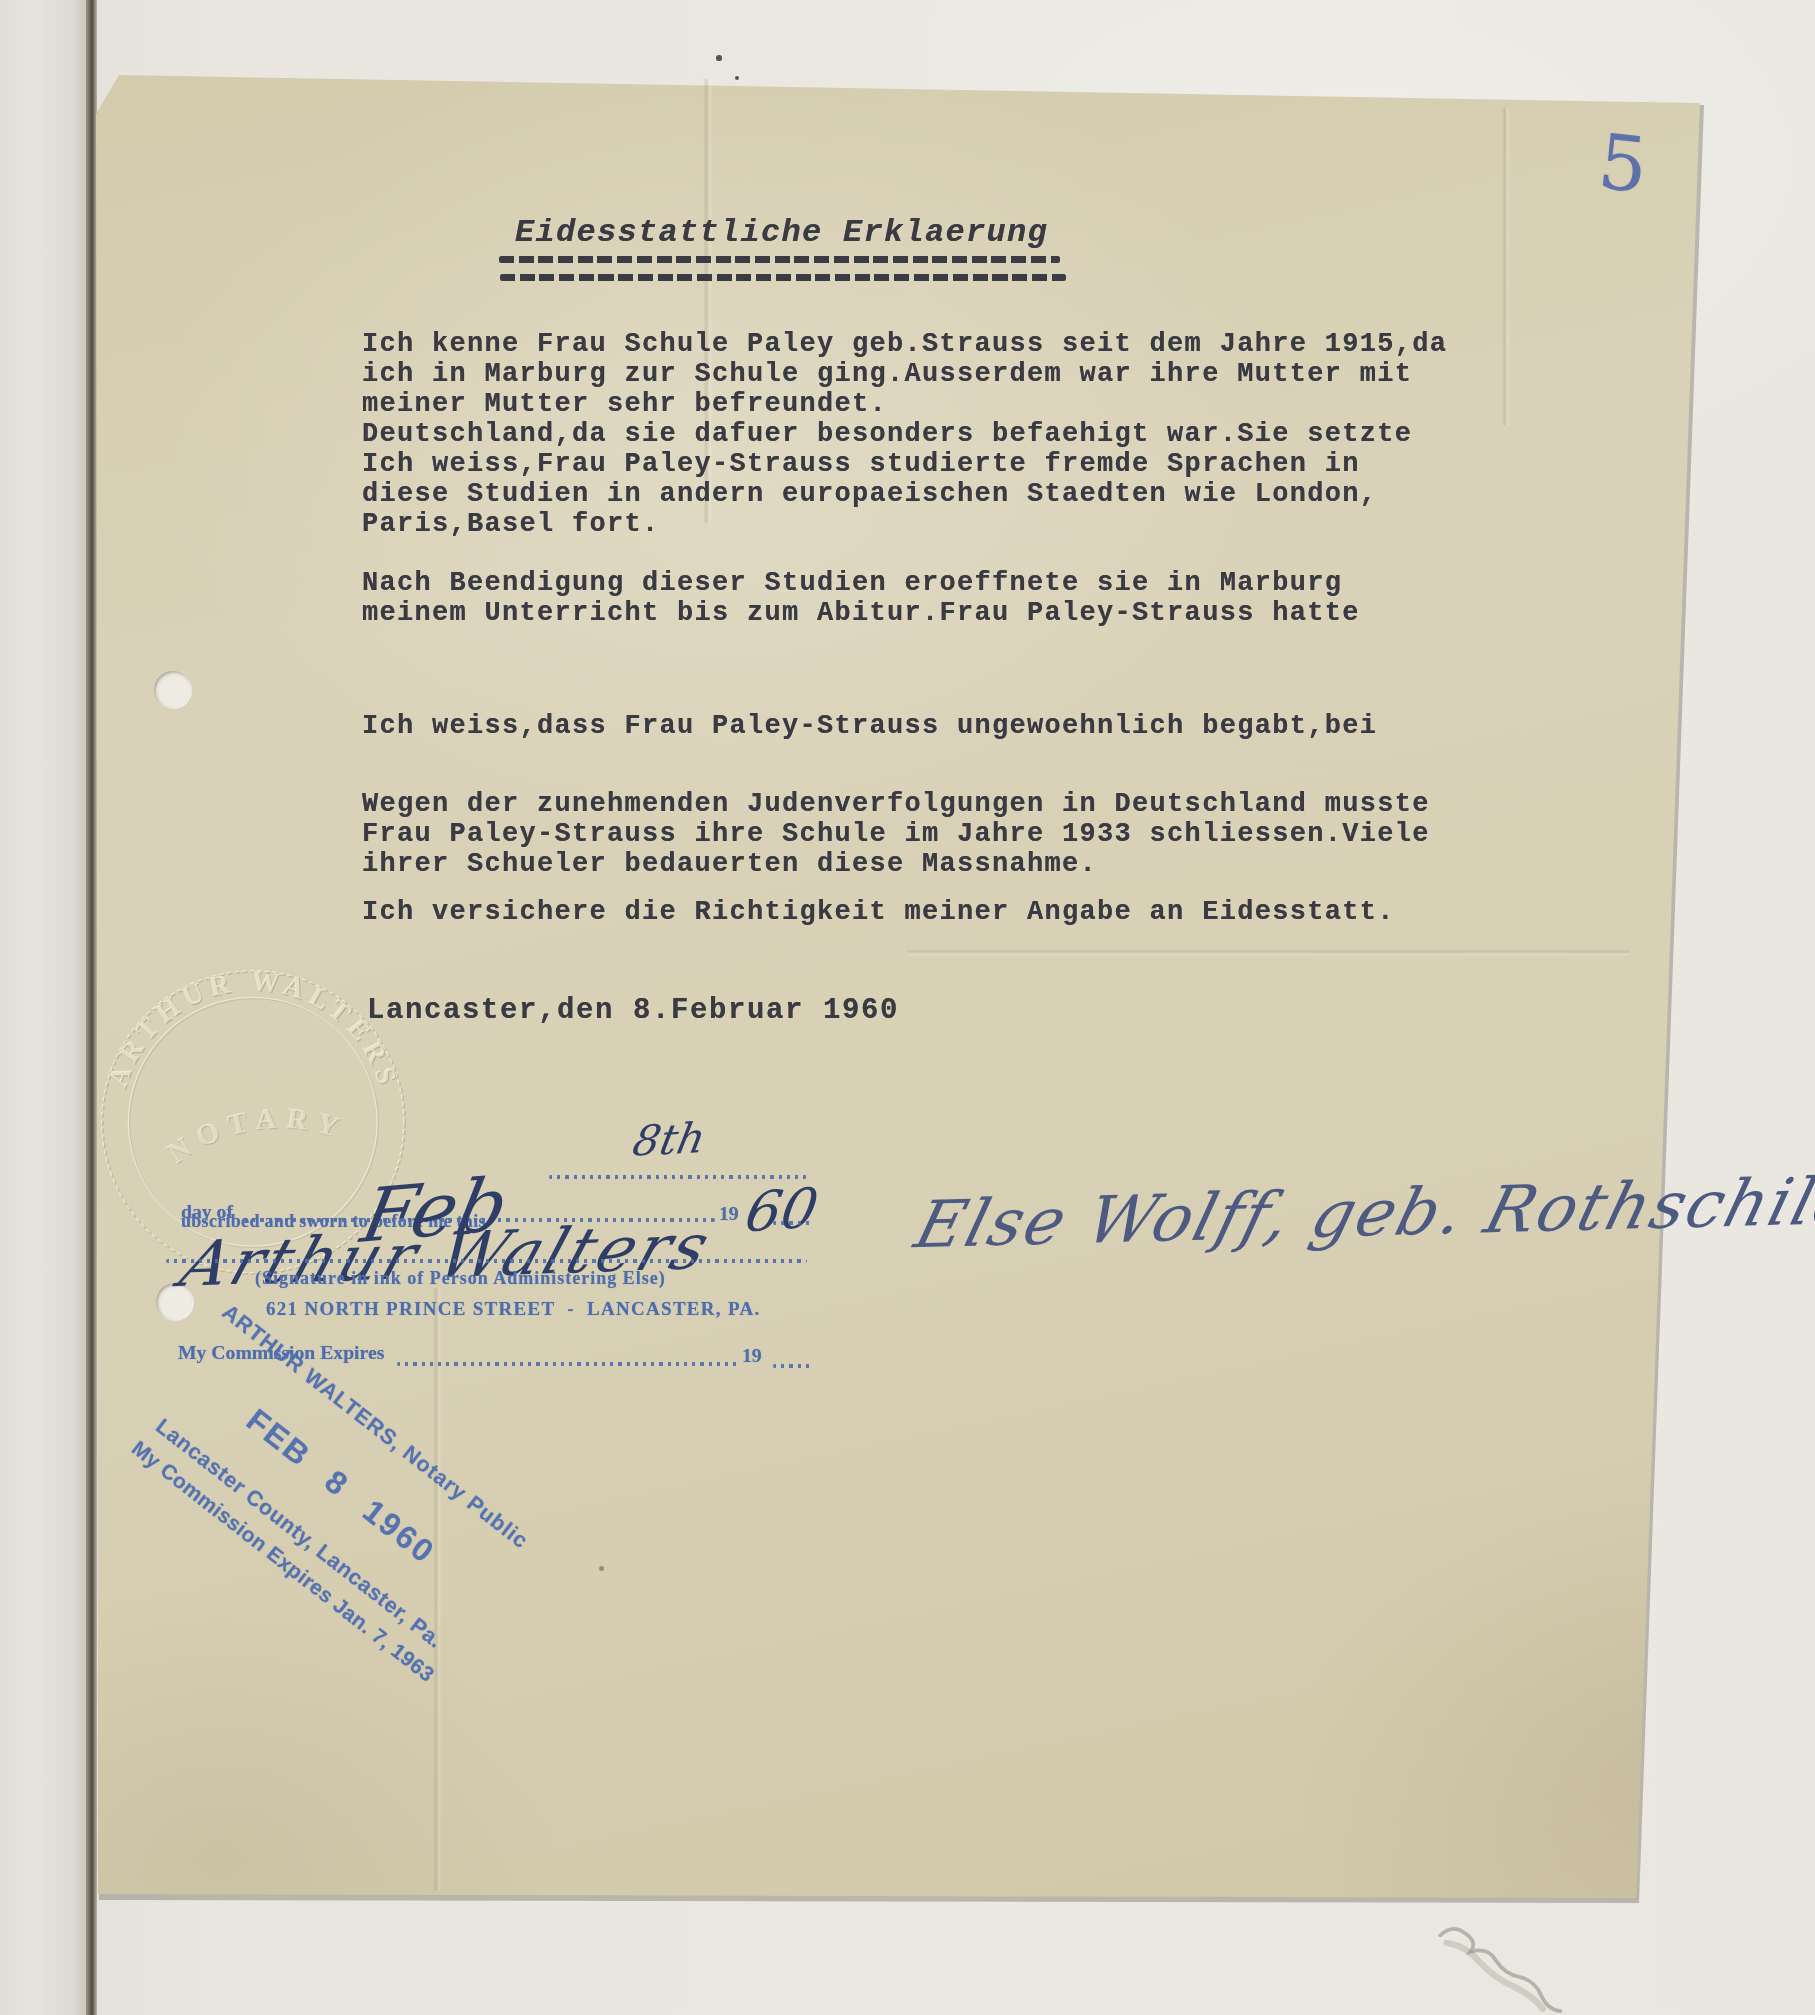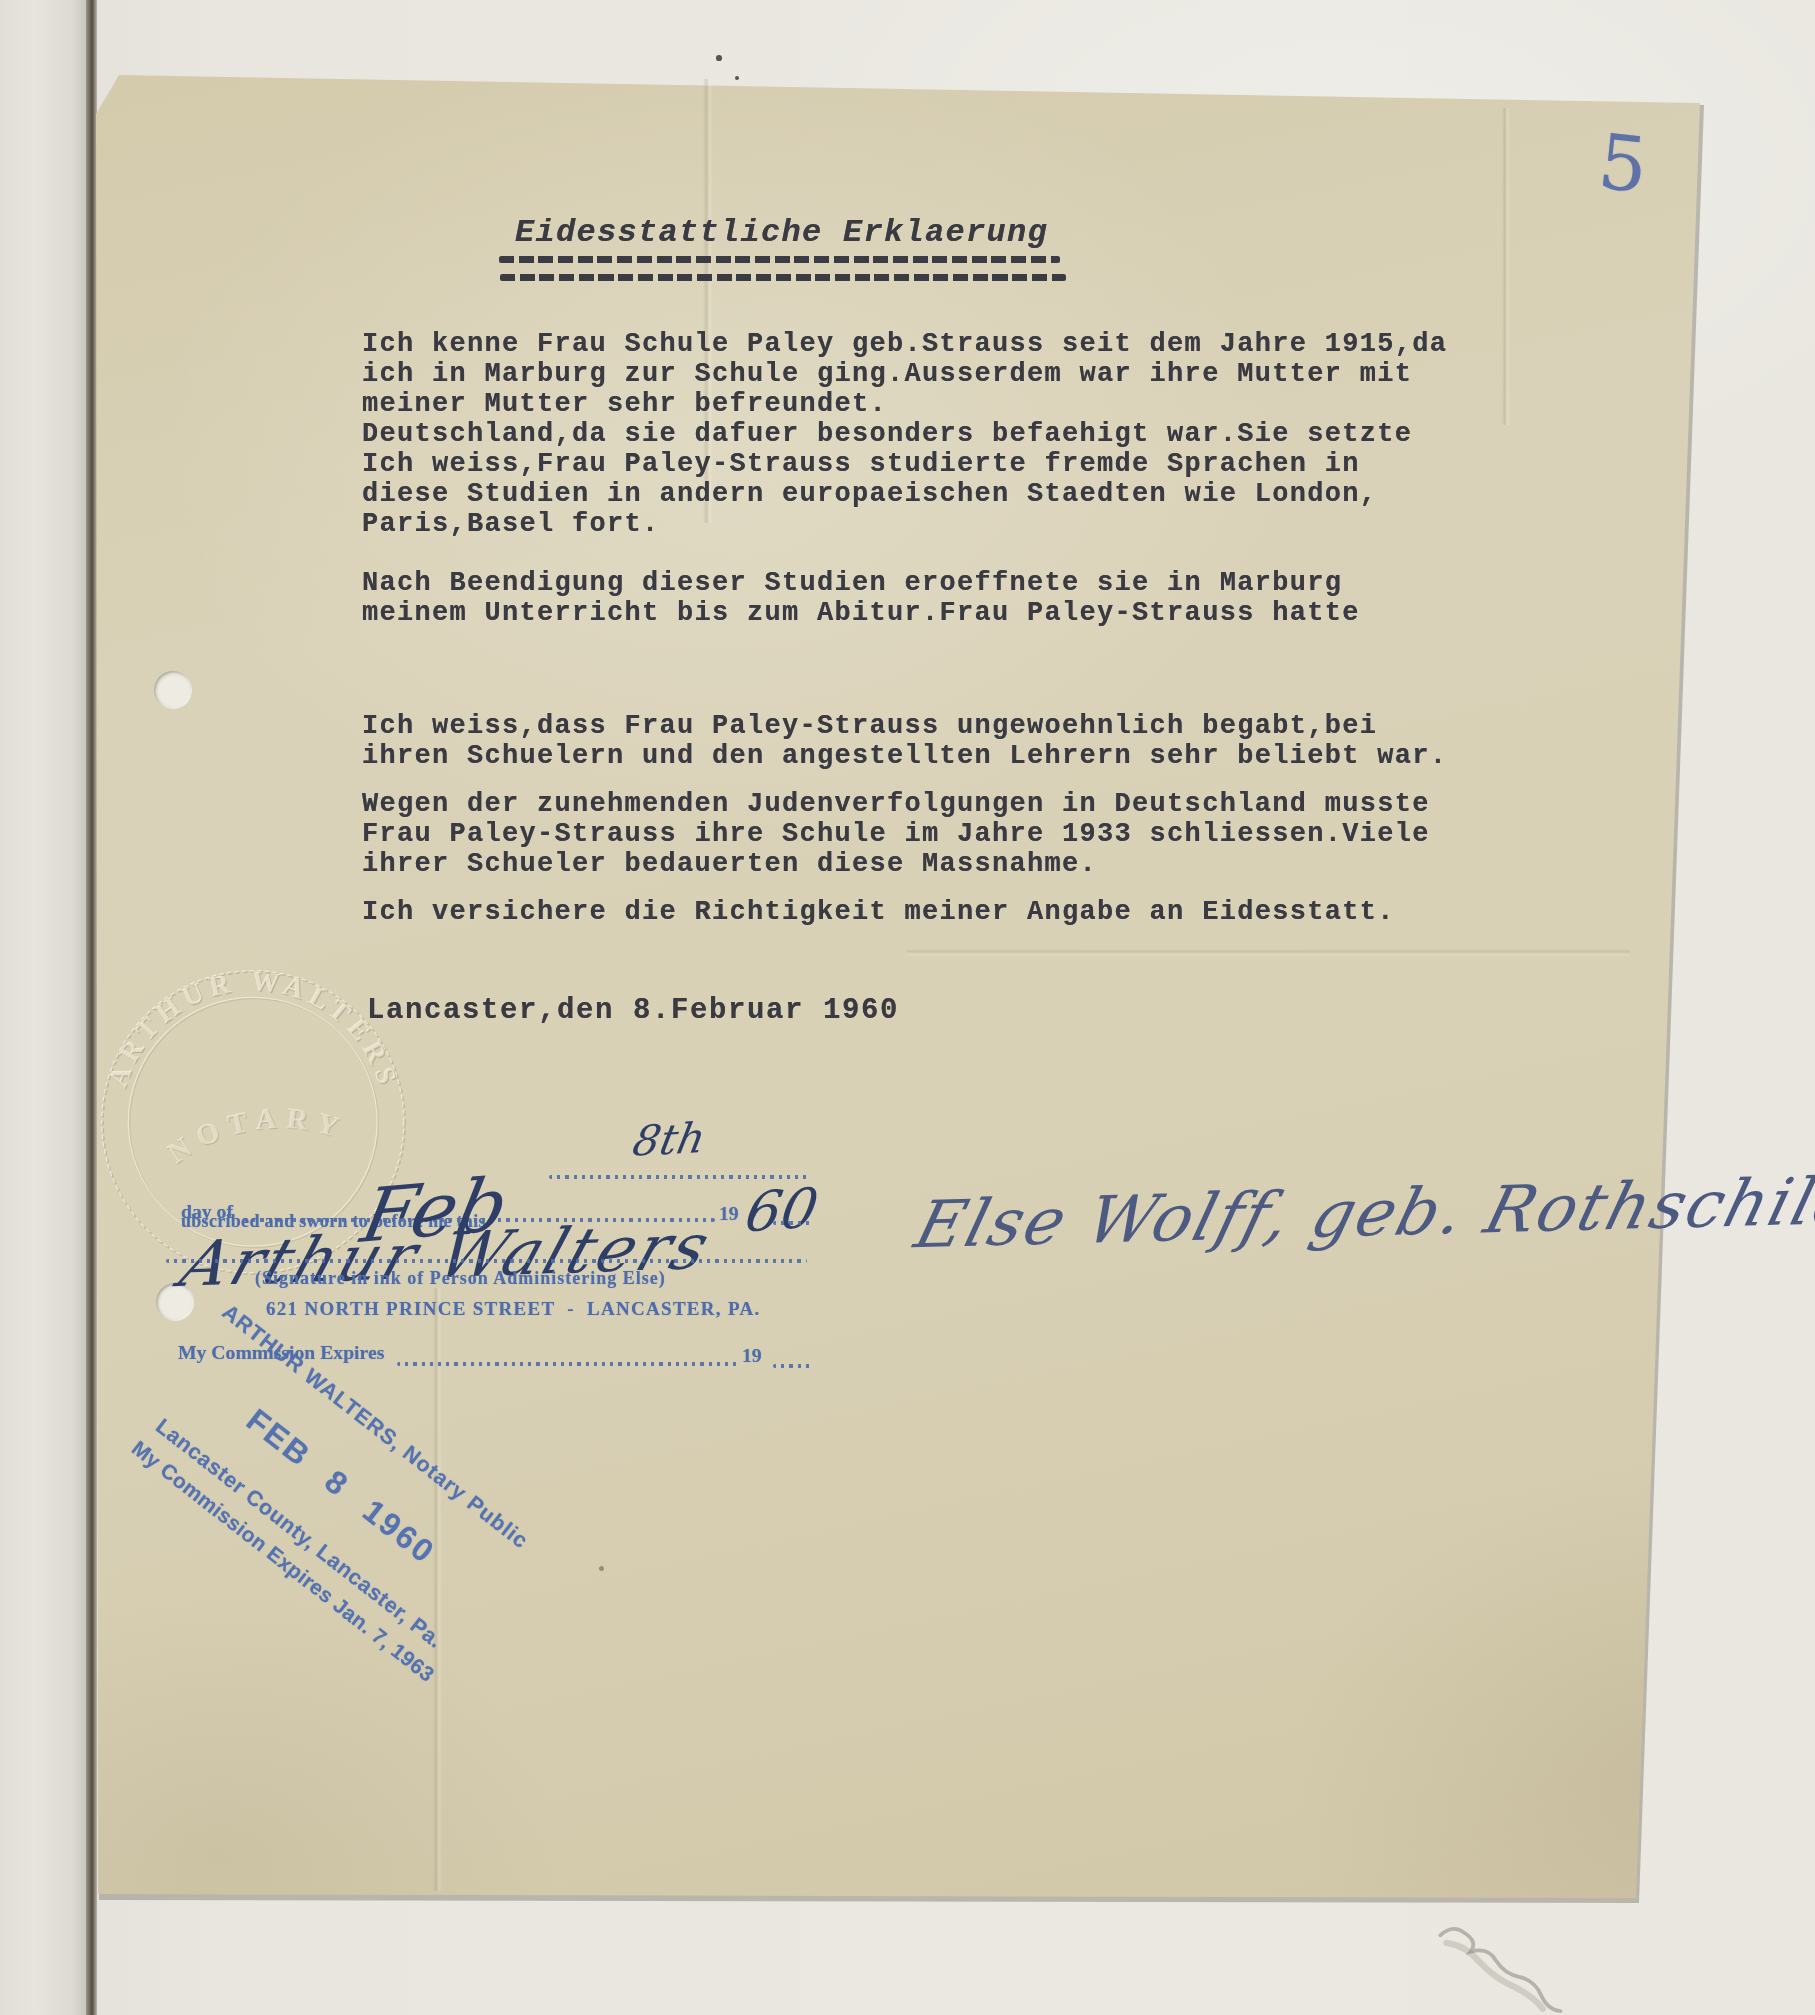--- a/index.html
+++ b/index.html
@@ -116,21 +116,20 @@
   <div class="typed body-line">Ich weiss,Frau Paley-Strauss studierte fremde Sprachen in</div>
   <div class="typed body-line">diese Studien in andern europaeischen Staedten wie London,</div>
   <div class="typed body-line">Paris,Basel fort.</div>
 </div>
 <div class="abs" style="left:362px;top:568px;">
   <div class="typed body-line">Nach Beendigung dieser Studien eroeffnete sie in Marburg</div>
   <div class="typed body-line">meinem Unterricht bis zum Abitur.Frau Paley-Strauss hatte</div>
 </div>
 <div class="abs" style="left:362px;top:711px;">
   <div class="typed body-line">Ich weiss,dass Frau Paley-Strauss ungewoehnlich begabt,bei</div>
-  <div class="typed body-line">ihren Schuelern und den angestellten Lehrern sehr beliebt war.</div>
 </div>
 <div class="abs" style="left:362px;top:789px;">
   <div class="typed body-line">Wegen der zunehmenden Judenverfolgungen in Deutschland musste</div>
   <div class="typed body-line">Frau Paley-Strauss ihre Schule im Jahre 1933 schliessen.Viele</div>
   <div class="typed body-line">ihrer Schueler bedauerten diese Massnahme.</div>
 </div>
 <div class="abs" style="left:362px;top:897px;">
   <div class="typed body-line">Ich versichere die Richtigkeit meiner Angabe an Eidesstatt.</div>
 </div>
 

